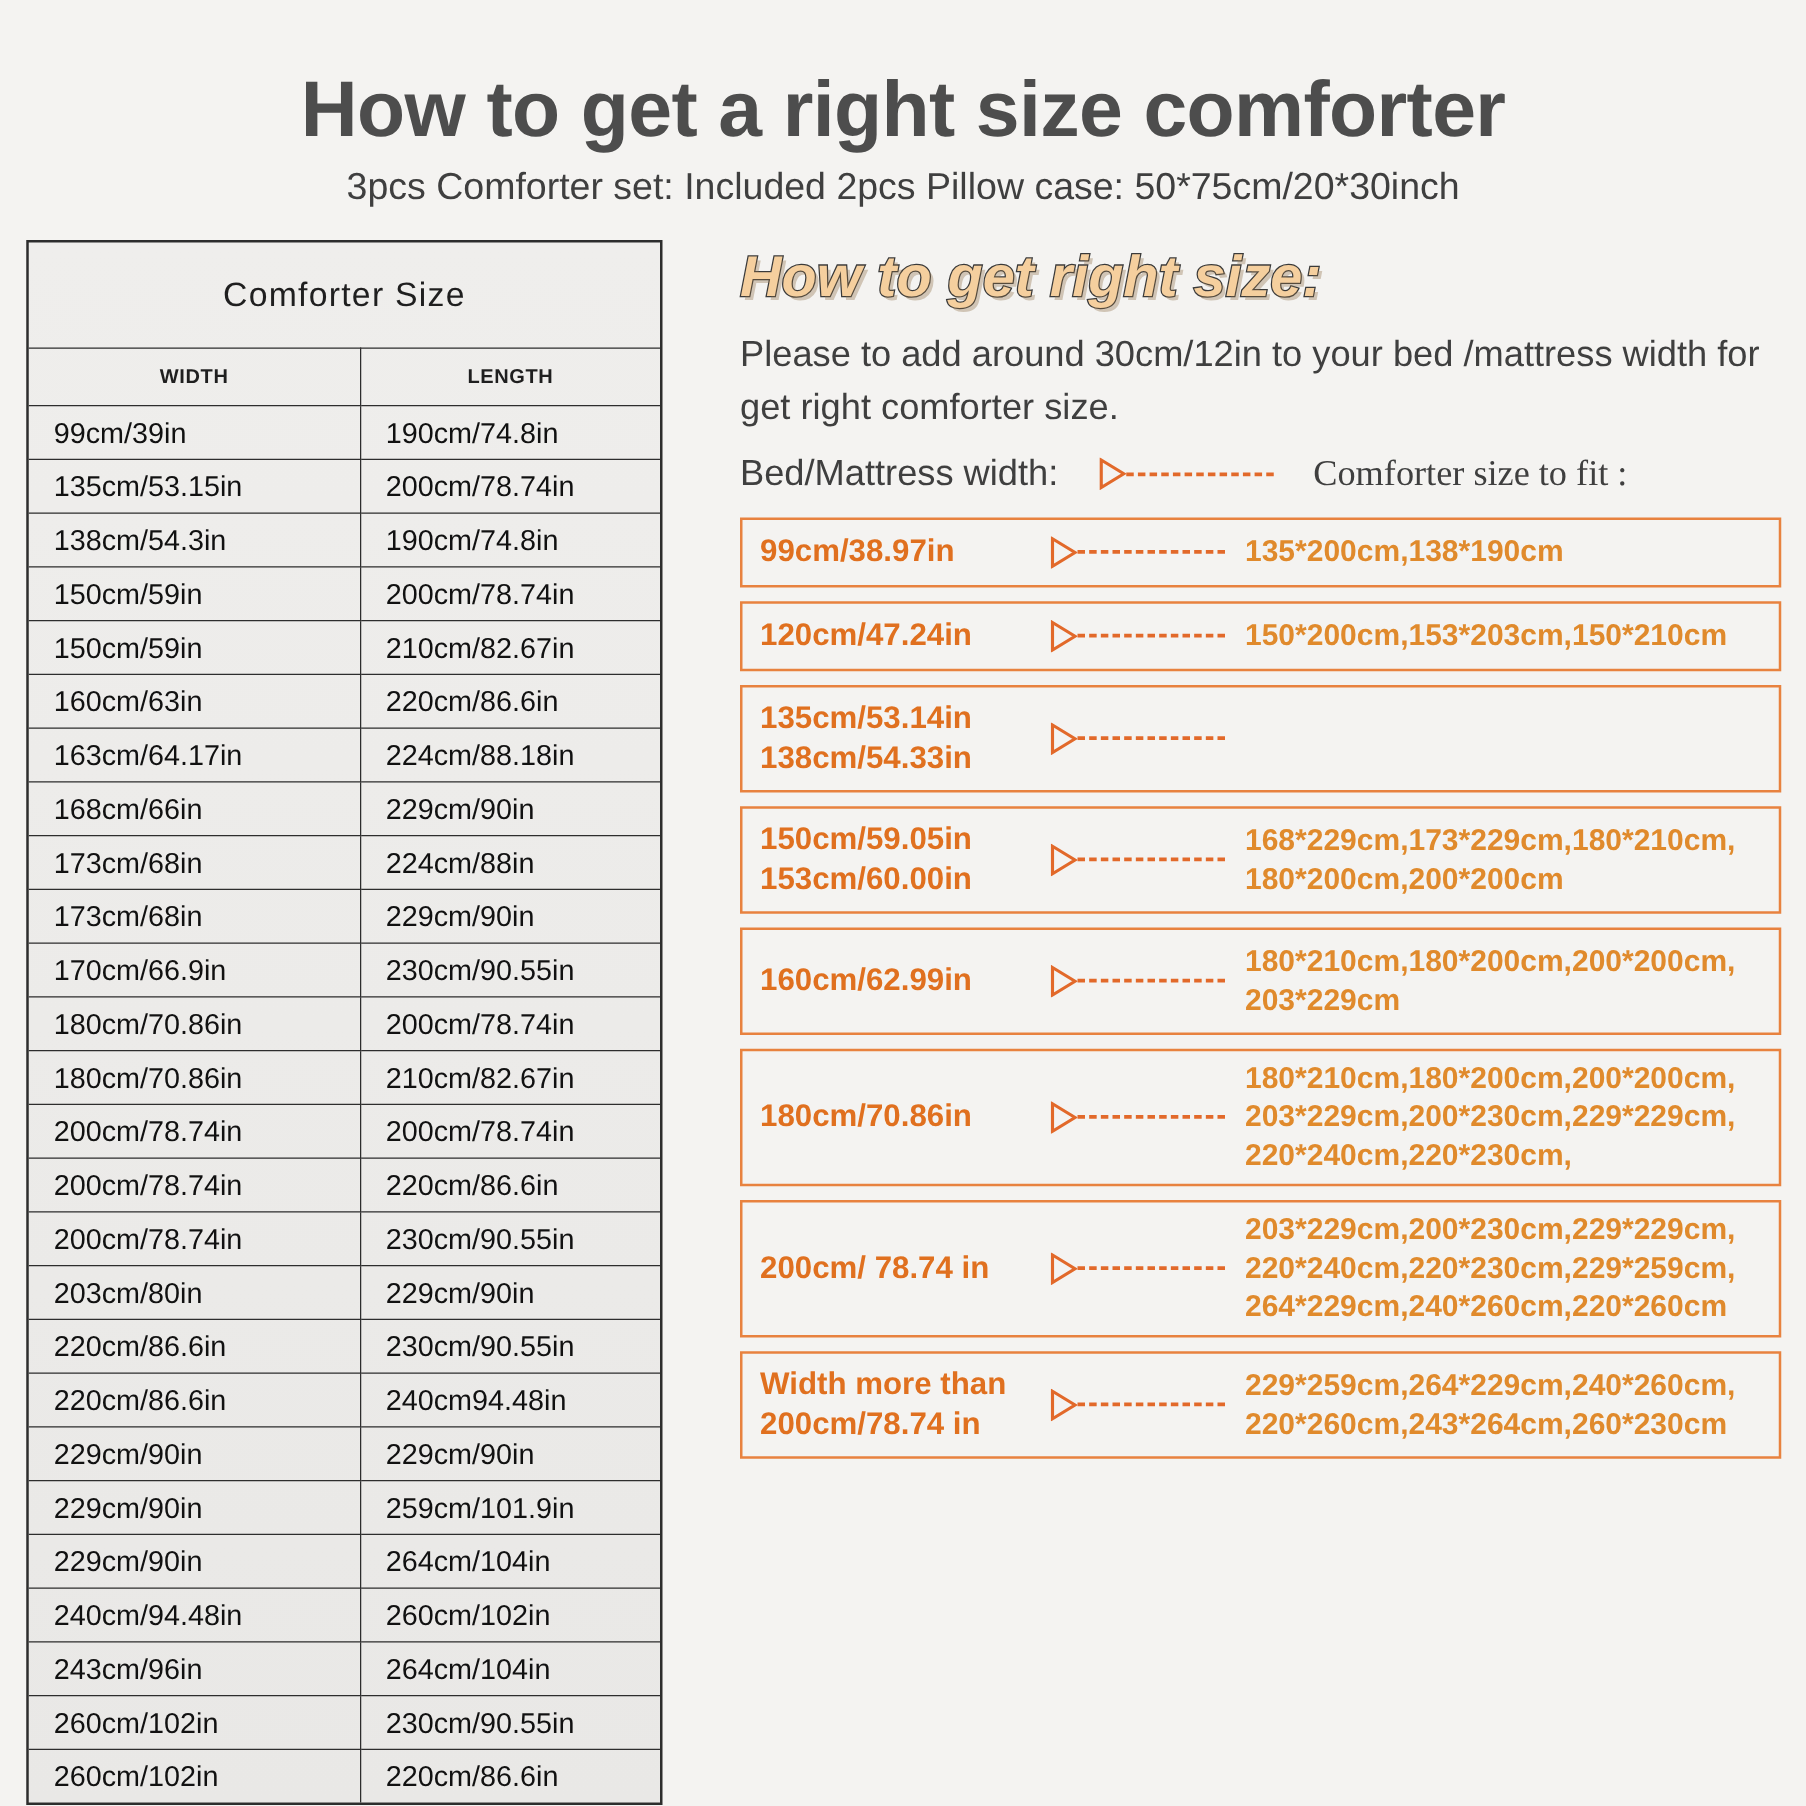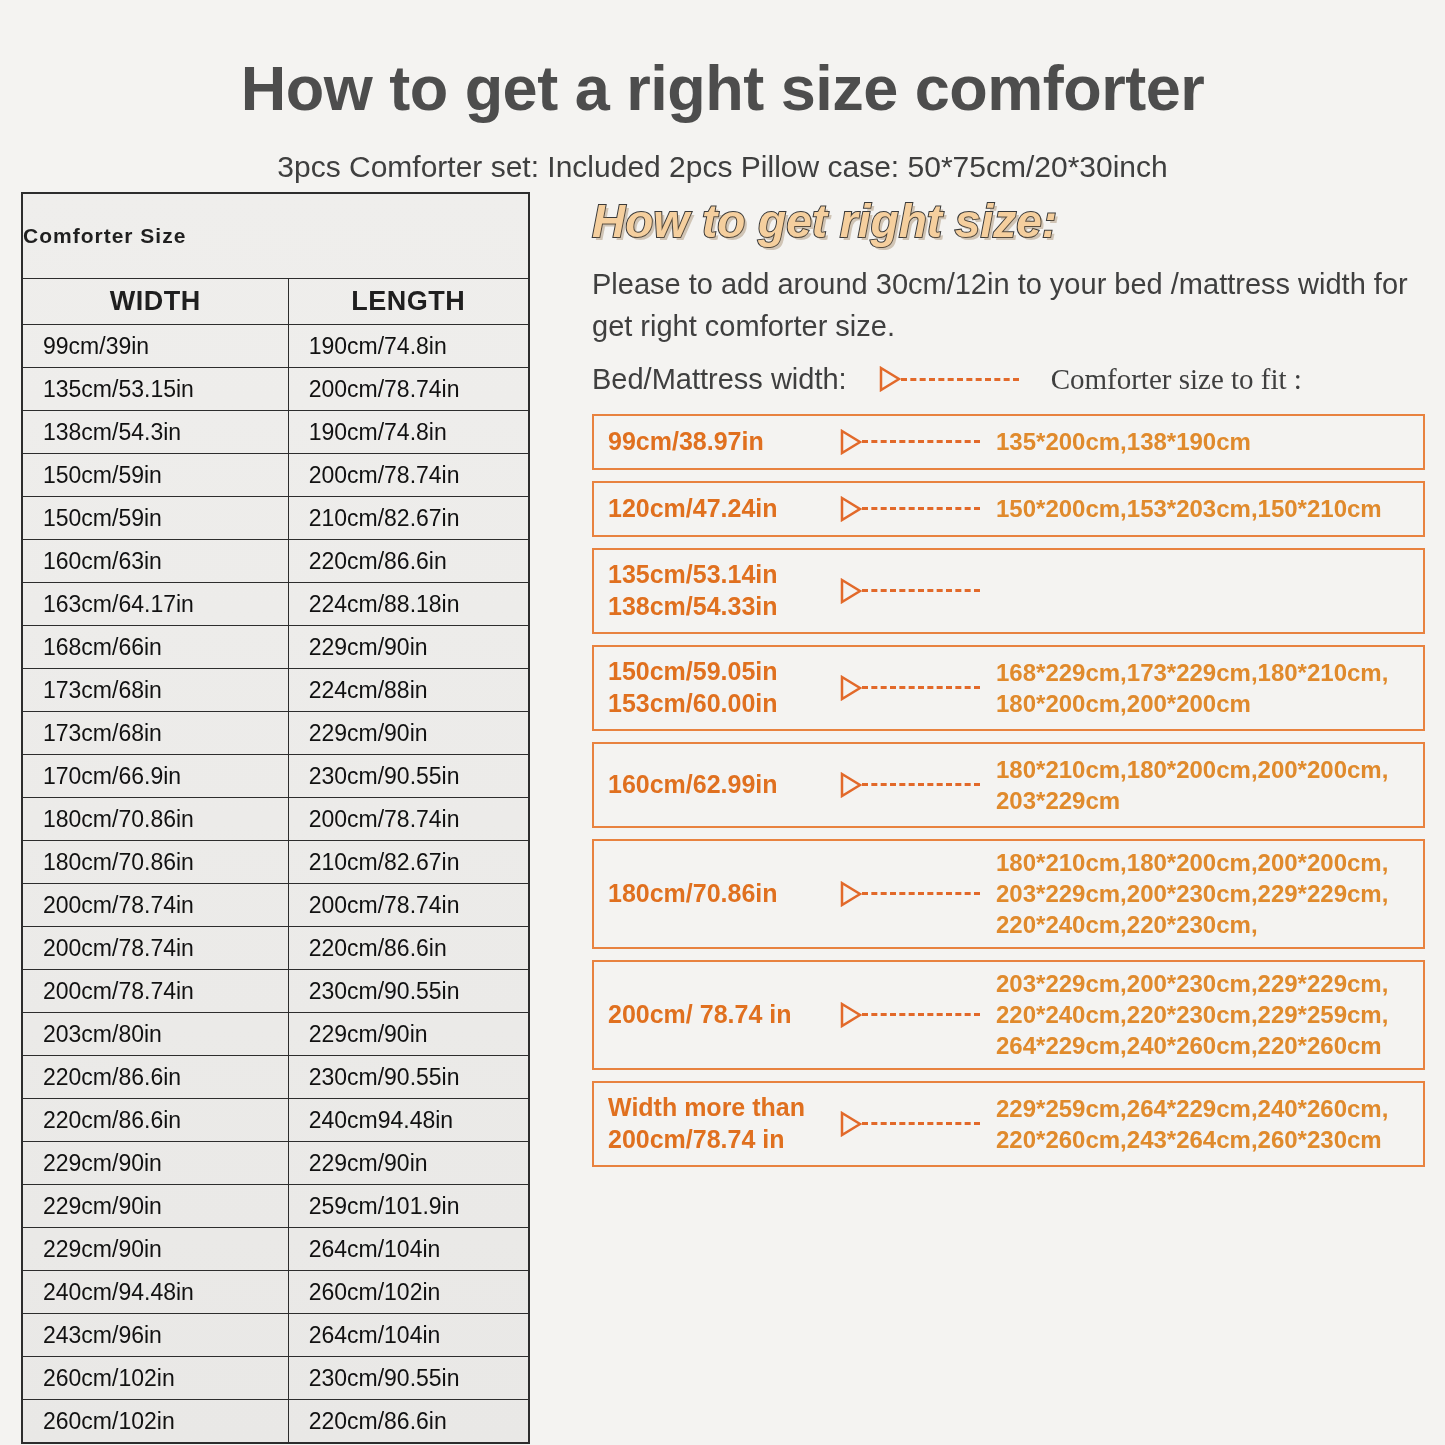--- a/index.html
+++ b/index.html
@@ -29,21 +29,21 @@
     text-align: center;
     font-size: 63px;
     font-weight: bold;
     color: #4d4d4d;
     letter-spacing: -0.5px;
     white-space: nowrap;
   }
   .sub-title {
     position: absolute;
     left: 0;
-    top: 150px;
+    top: 133px;
     width: 1445px;
     text-align: center;
     font-size: 30px;
     color: #3f3f3f;
     white-space: nowrap;
   }
   
   .table-wrap {
     position: absolute;
     left: 21px;
@@ -57,33 +57,33 @@
     border-collapse: collapse;
     width: 100%;
     table-layout: fixed;
   }
   .tbl td, .tbl th {
     border: 1px solid #2d2d2d;
     padding: 0;
   }
   .tbl .cap {
     height: 84px;
-    text-align: left;
-    font-size: 21px;
-    font-weight: bold;
+    text-align: center;
+    font-size: 27px;
+    font-weight: normal;
     color: #1f1f1f;
     letter-spacing: 1px;
     border-left: none;
     border-top: none;
     border-right: none;
   }
   .tbl .hd {
     height: 45px;
     text-align: center;
-    font-size: 27px;
+    font-size: 16px;
     font-weight: bold;
     color: #1f1f1f;
     letter-spacing: 0.5px;
   }
   .tbl td.val {
     height: 42px;
     font-size: 23px;
     color: #111;
     padding-left: 20px;
   }

